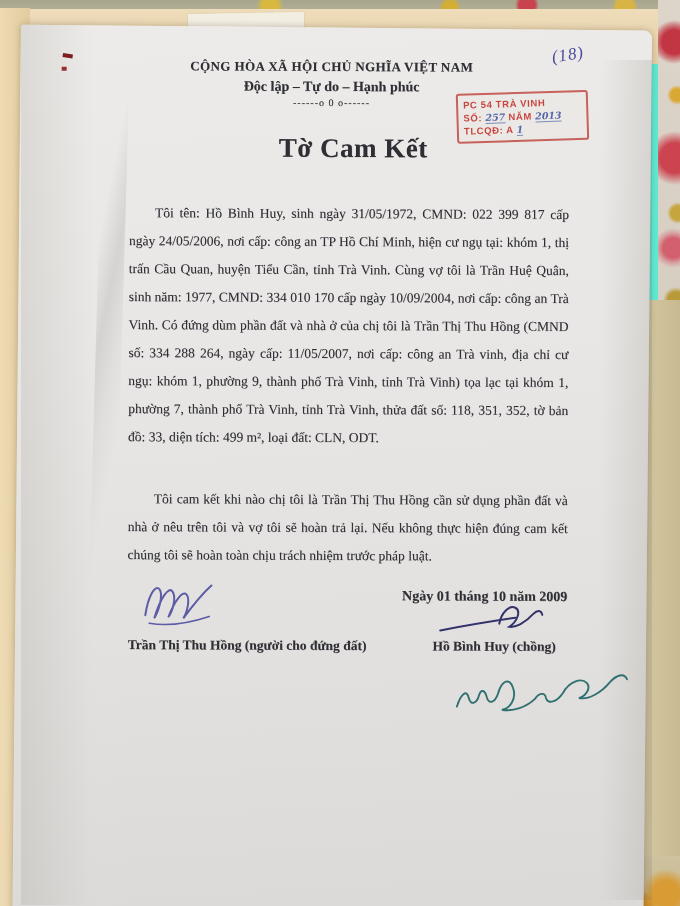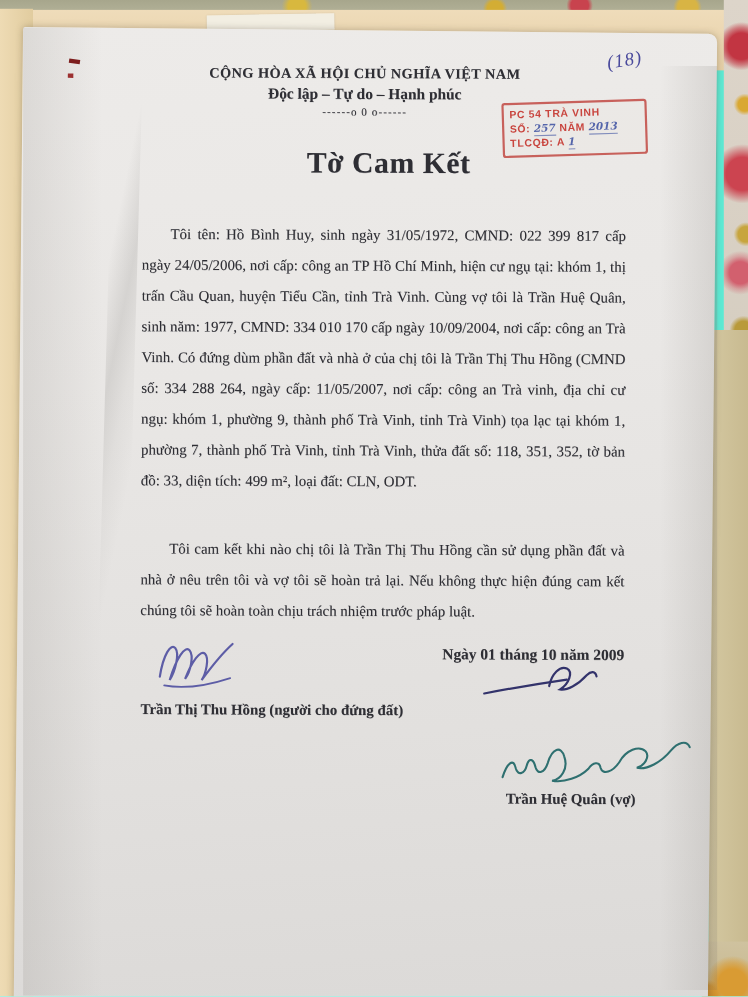--- a/index.html
+++ b/index.html
@@ -150,16 +150,16 @@
     </svg>
     <svg class="sig sig-right" width="112" height="40" viewBox="0 0 112 40">
       <path d="M3,30 C28,25 58,20 78,17" fill="none" stroke="#33336b" stroke-width="2" stroke-linecap="round"></path>
       <path d="M62,23 C64,12 72,4 78,7 C84,10 80,21 72,26 C78,27 88,22 96,13 C100,9 104,9 105,14" fill="none" stroke="#33336b" stroke-width="2" stroke-linecap="round"></path>
     </svg>
     <svg class="sig sig-bottom" width="190" height="50" viewBox="0 0 190 50">
       <path d="M6,38 C10,25 16,20 18,30 C20,37 26,35 28,27 C30,20 34,21 36,29 C38,36 44,34 47,25 C51,11 59,9 62,19 C66,30 59,40 51,41 C62,43 76,38 84,30 C88,24 94,23 95,29 C97,36 106,33 112,24 C118,13 130,8 136,14 C140,19 135,27 128,29 C137,31 150,24 159,13 C165,6 173,3 176,10" fill="none" stroke="#2f7070" stroke-width="1.9" stroke-linecap="round"></path>
     </svg>
 
     <div class="sign-name name-left">Trần Thị Thu Hồng (người cho đứng đất)</div>
-    <div class="sign-name name-bottom">Trần Huệ Quân (vợ)</div>
+    <div class="sign-name name-right">Hồ Bình Huy (chồng)</div>
 
   </div>
 </div>
 
 </body></html>

